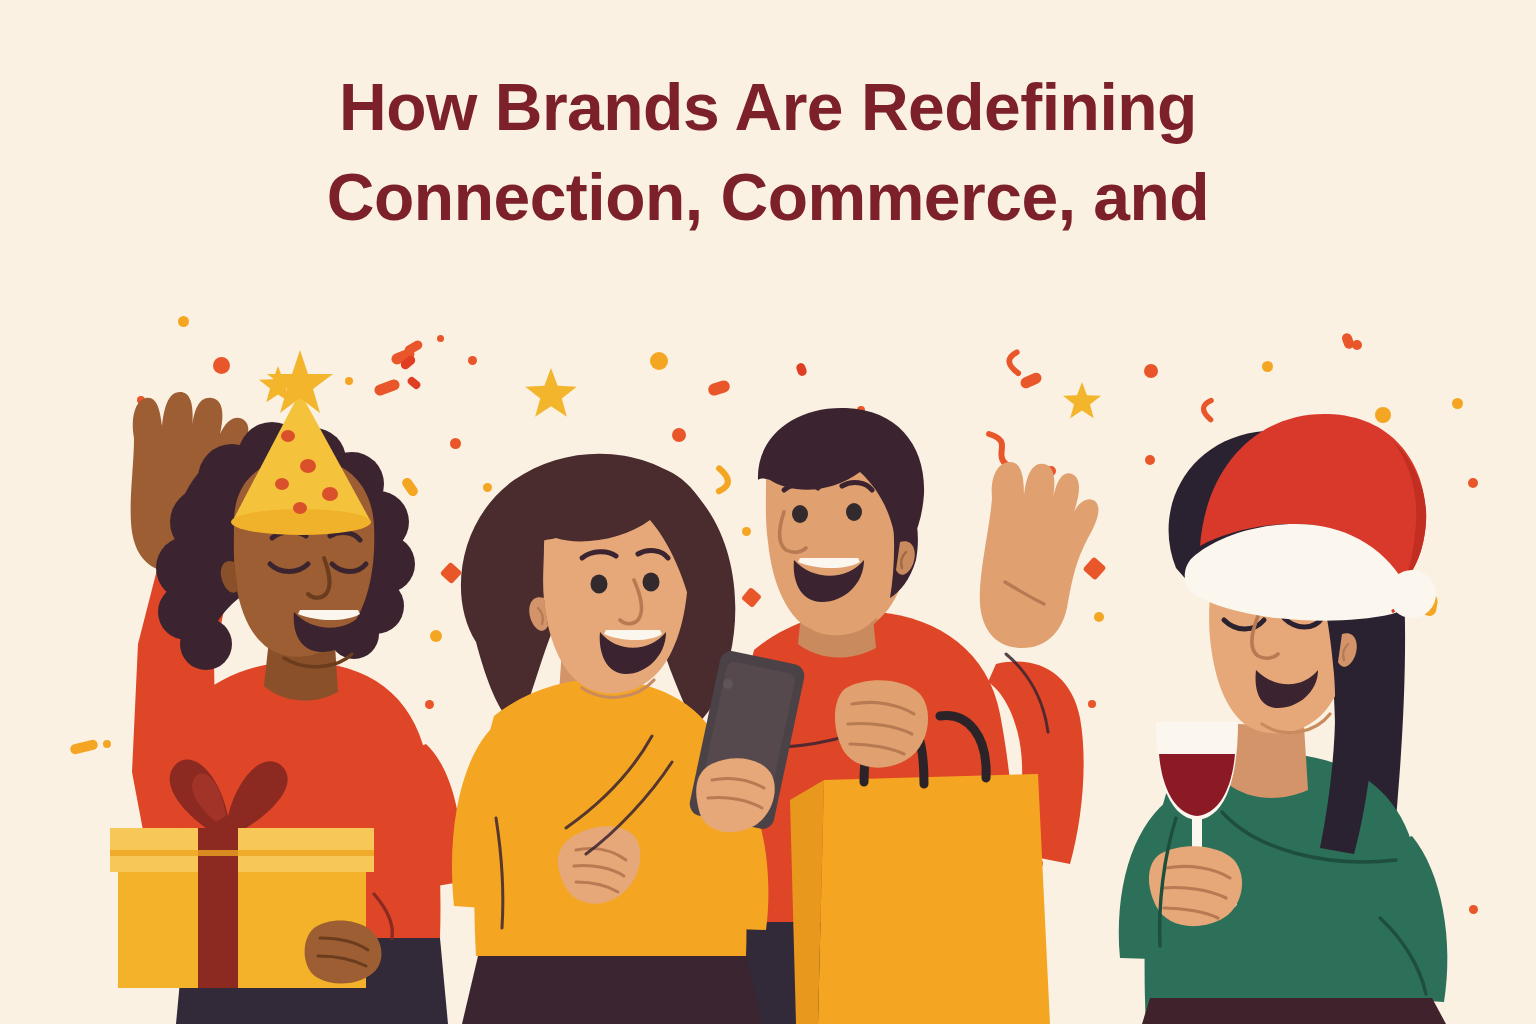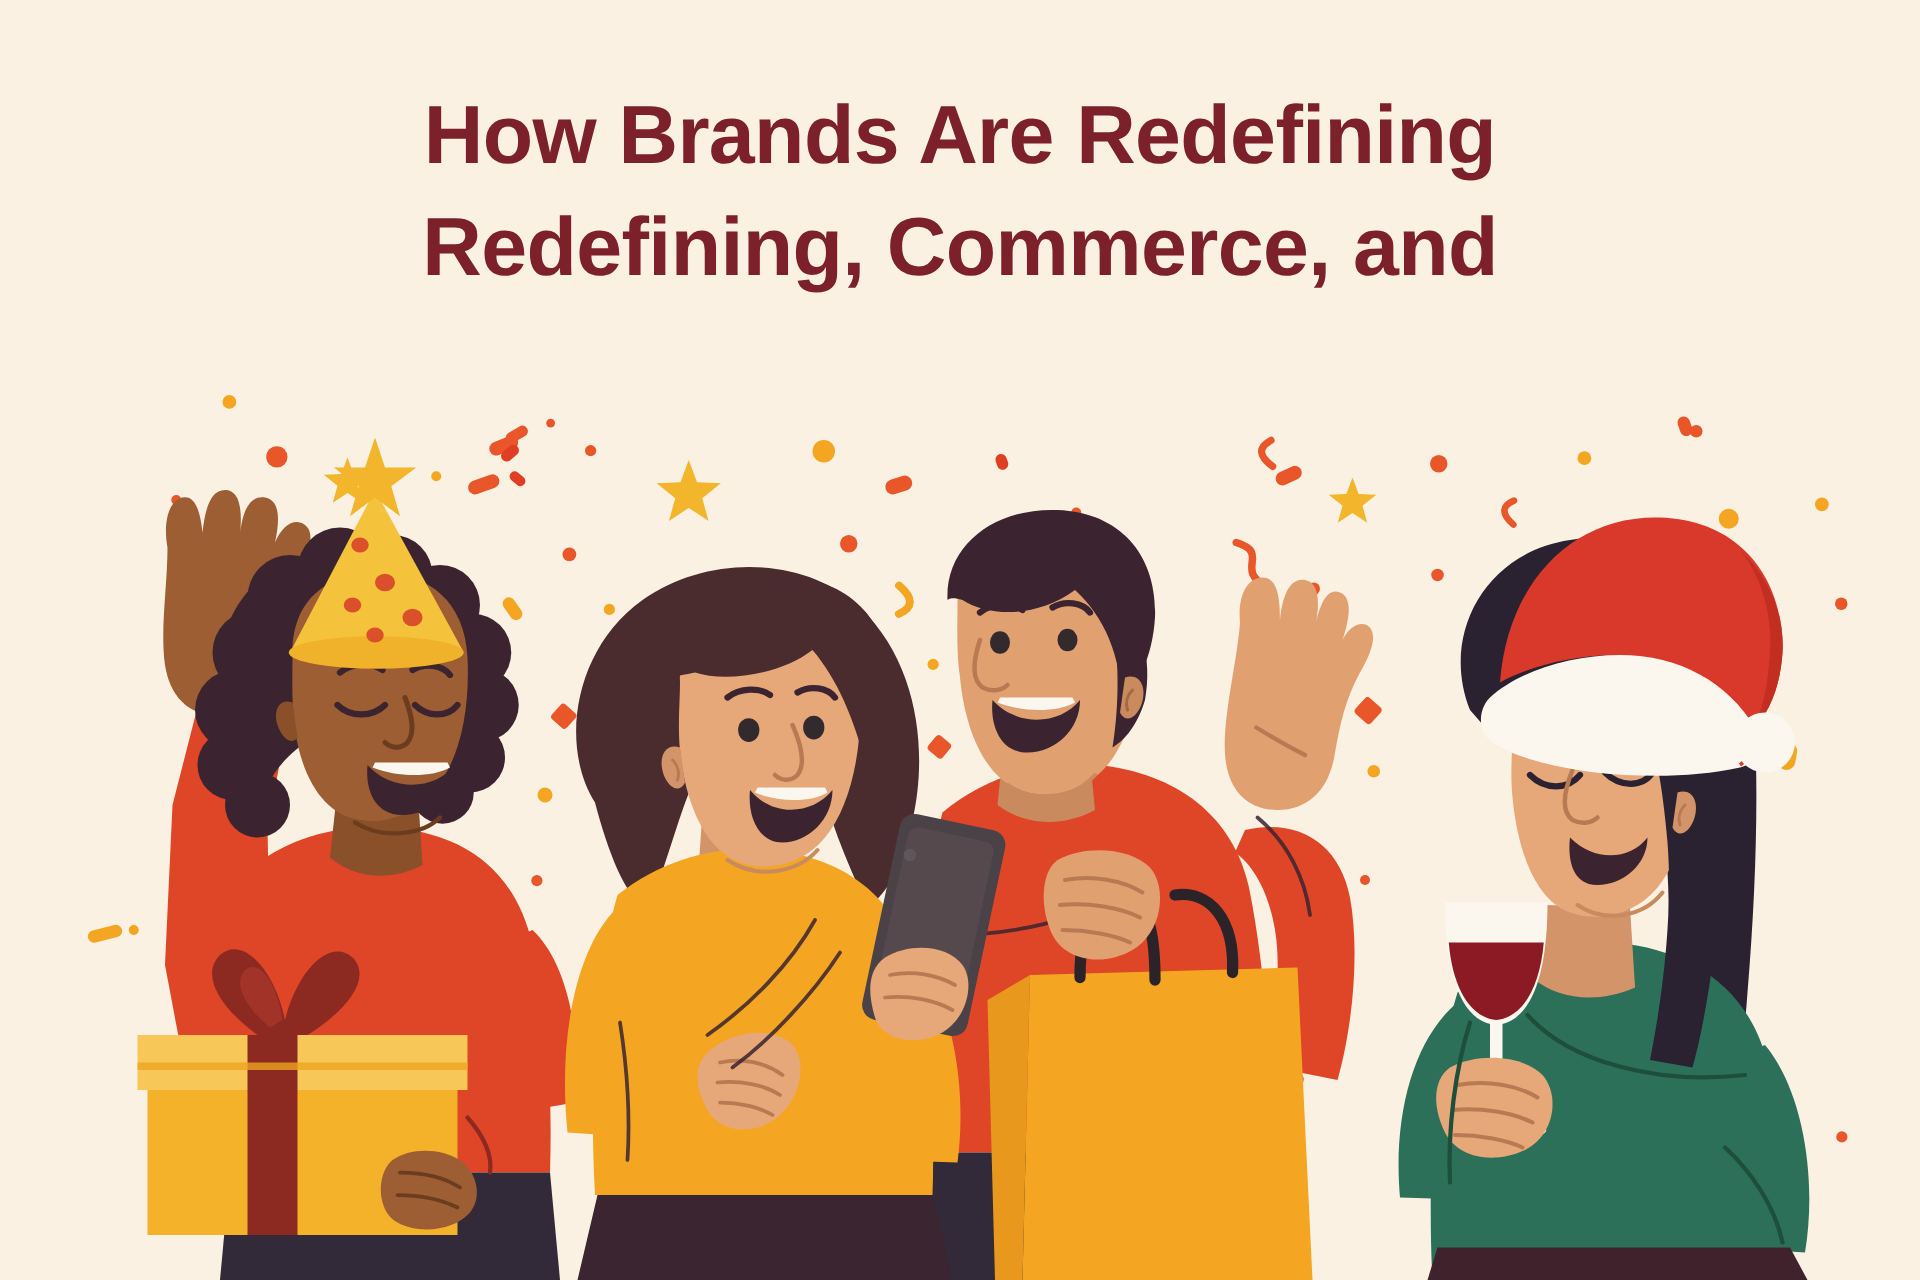--- a/index.html
+++ b/index.html
@@ -459,16 +459,16 @@
       <g stroke="#1E4E3C" stroke-width="3.4" fill="none" stroke-linecap="round">
         <path d="M96 420 C84 458 78 506 80 548"></path>
         <path d="M142 414 C176 452 246 470 316 462"></path>
         <path d="M300 520 C322 540 340 568 346 596"></path>
       </g>
     </svg>
   </div>
 
   <div id="headline">
     <span class="tline">How Brands Are Redefining</span>
-    <span class="tline">Redefining, Commerce, and</span>
+    <span class="tline">Connection, Commerce, and</span>
   </div>
 
 </div>
 
 </body></html>

